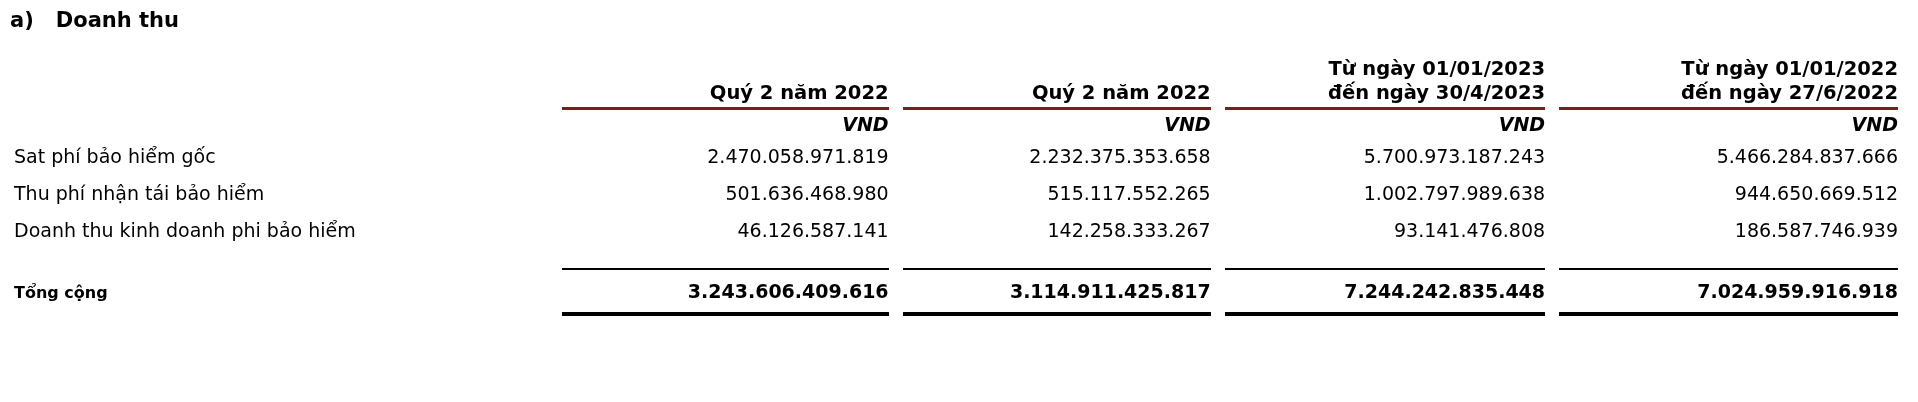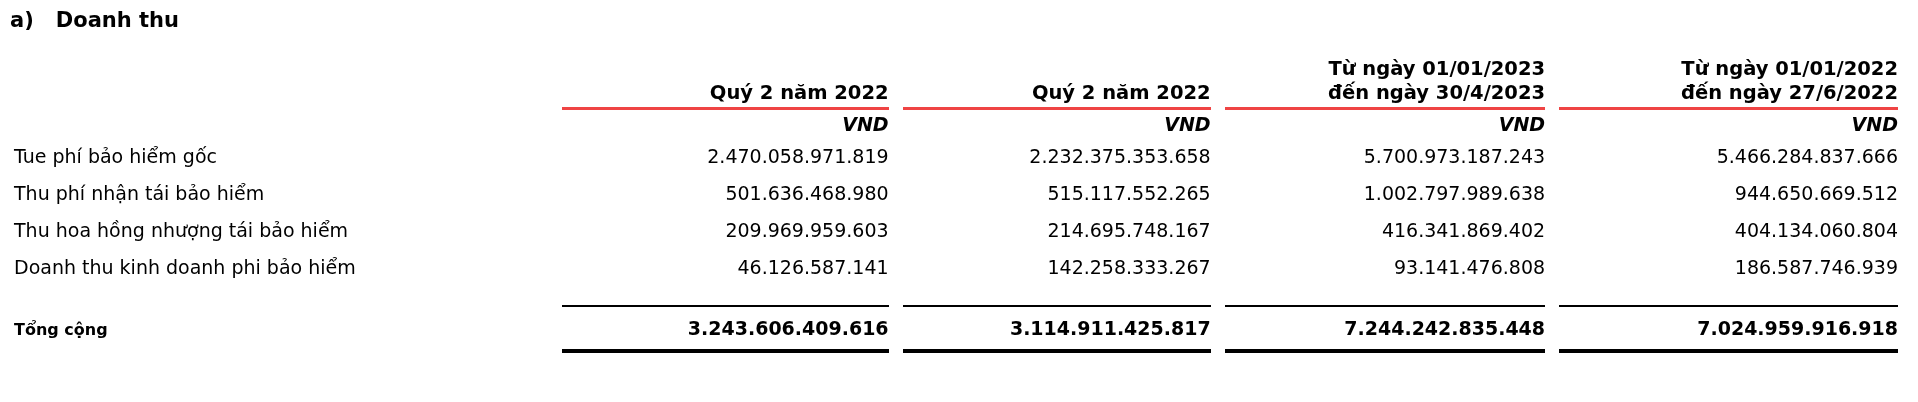--- a/index.html
+++ b/index.html
@@ -41,21 +41,21 @@
   th, td {
     padding: 0;
     font-size: 19px;
     white-space: nowrap;
   }
   .hdr-row th {
     height: 70px;
     vertical-align: bottom;
     font-weight: bold;
     text-align: right;
-    border-bottom: 3px solid #ef4444;
+    border-bottom: 3px solid #7f1d1d;
     padding-bottom: 3px;
     font-size: 19.5px;
     line-height: 1.2;
   }
   .hdr-row th.lbl {
     border-bottom: none;
   }
   .hdr-row .hline { display: block; }
   .unit-row td {
     height: 27px;
@@ -129,39 +129,32 @@
       <tr class="unit-row">
         <td class="lbl"></td>
         <td class="num">VND</td>
         <td class="num">VND</td>
         <td class="num">VND</td>
         <td class="num">VND</td>
       </tr>
     </thead>
     <tbody>
       <tr class="data-row">
-        <td class="lbl">Tue phí bảo hiểm gốc</td>
+        <td class="lbl">Sat phí bảo hiểm gốc</td>
         <td class="num">2.470.058.971.819</td>
         <td class="num">2.232.375.353.658</td>
         <td class="num">5.700.973.187.243</td>
         <td class="num">5.466.284.837.666</td>
       </tr>
       <tr class="data-row">
         <td class="lbl">Thu phí nhận tái bảo hiểm</td>
         <td class="num">501.636.468.980</td>
         <td class="num">515.117.552.265</td>
         <td class="num">1.002.797.989.638</td>
         <td class="num">944.650.669.512</td>
-      </tr>
-      <tr class="data-row">
-        <td class="lbl">Thu hoa hồng nhượng tái bảo hiểm</td>
-        <td class="num">209.969.959.603</td>
-        <td class="num">214.695.748.167</td>
-        <td class="num">416.341.869.402</td>
-        <td class="num">404.134.060.804</td>
       </tr>
       <tr class="data-row">
         <td class="lbl">Doanh thu kinh doanh phi bảo hiểm</td>
         <td class="num">46.126.587.141</td>
         <td class="num">142.258.333.267</td>
         <td class="num">93.141.476.808</td>
         <td class="num">186.587.746.939</td>
       </tr>
       <tr class="spacer-row">
         <td></td>

